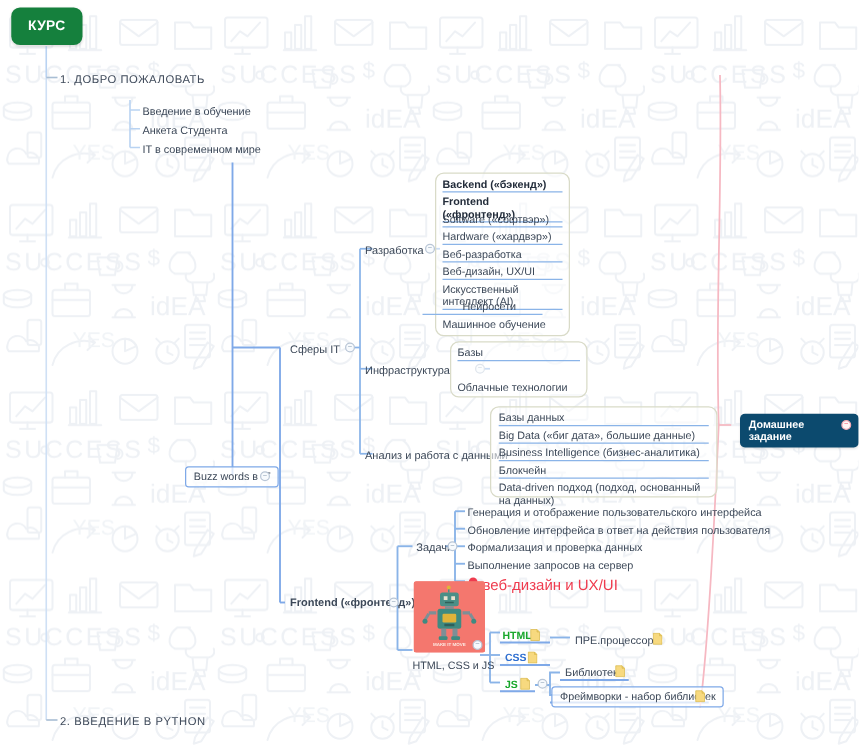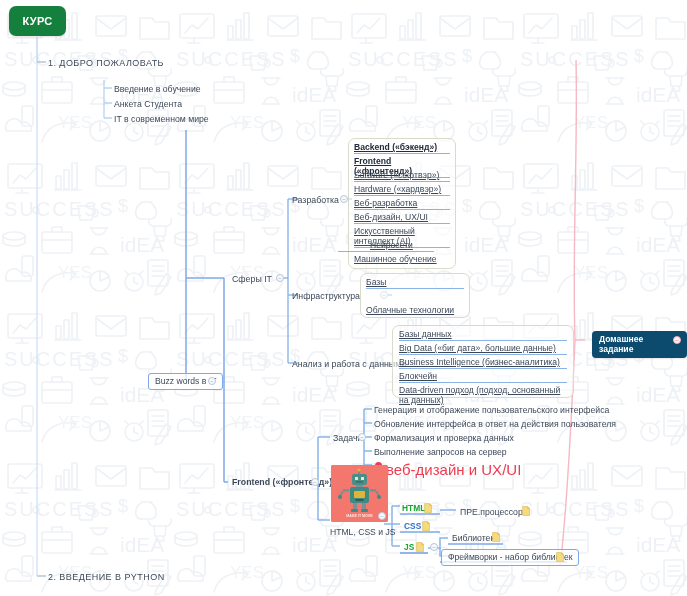--- a/index.html
+++ b/index.html
@@ -67,21 +67,20 @@
     border: 1px solid #d9dbc8;
     border-radius: 7px;
     background: rgba(255,255,255,0.55);
   }
   .rowitem {
     position: absolute;
     font-size: 8.6px;
     color: #3c4858;
     padding-bottom: 1px;
     border-bottom: 1.4px solid #8ab4e8;
-    text-decoration: underline;
   }
   .rowitem.bold { font-weight: bold; color: #222c3a; }
   .rowitem.nobar { border-bottom: none; }
   
   .branch {
     position: absolute;
     font-size: 8.8px;
     color: #3c4858;
   }
   .branch.bold { font-weight: bold; }
@@ -136,21 +135,21 @@
     font-weight: bold;
   }
   .lang.green { color: #18a72b; }
   .lang.blue  { color: #2f6fd0; }
   .notechip {
     position: absolute;
     width: 8px; height: 10px;
   }
   .redleaf {
     position: absolute;
-    font-size: 15px;
+    font-size: 12px;
     color: #ef3b4e;
   }
   .redicon {
     position: absolute;
     width: 7px; height: 7px;
     border-radius: 50%;
     background: #ef3b4e;
   }
 </style>
 </head>

